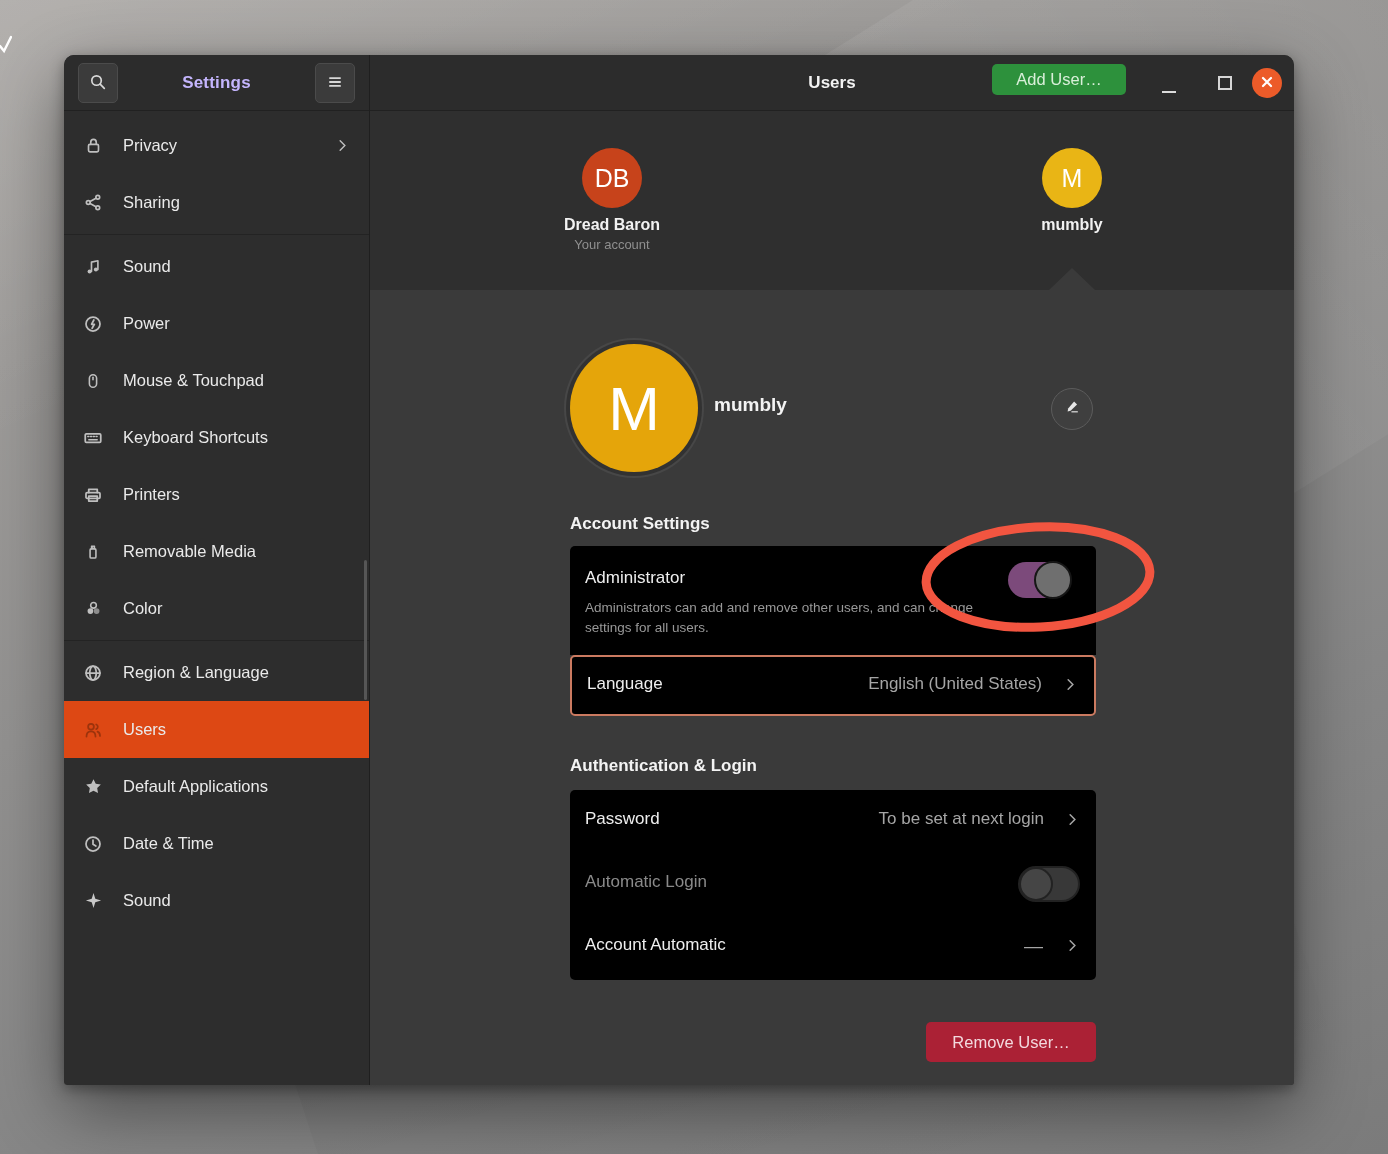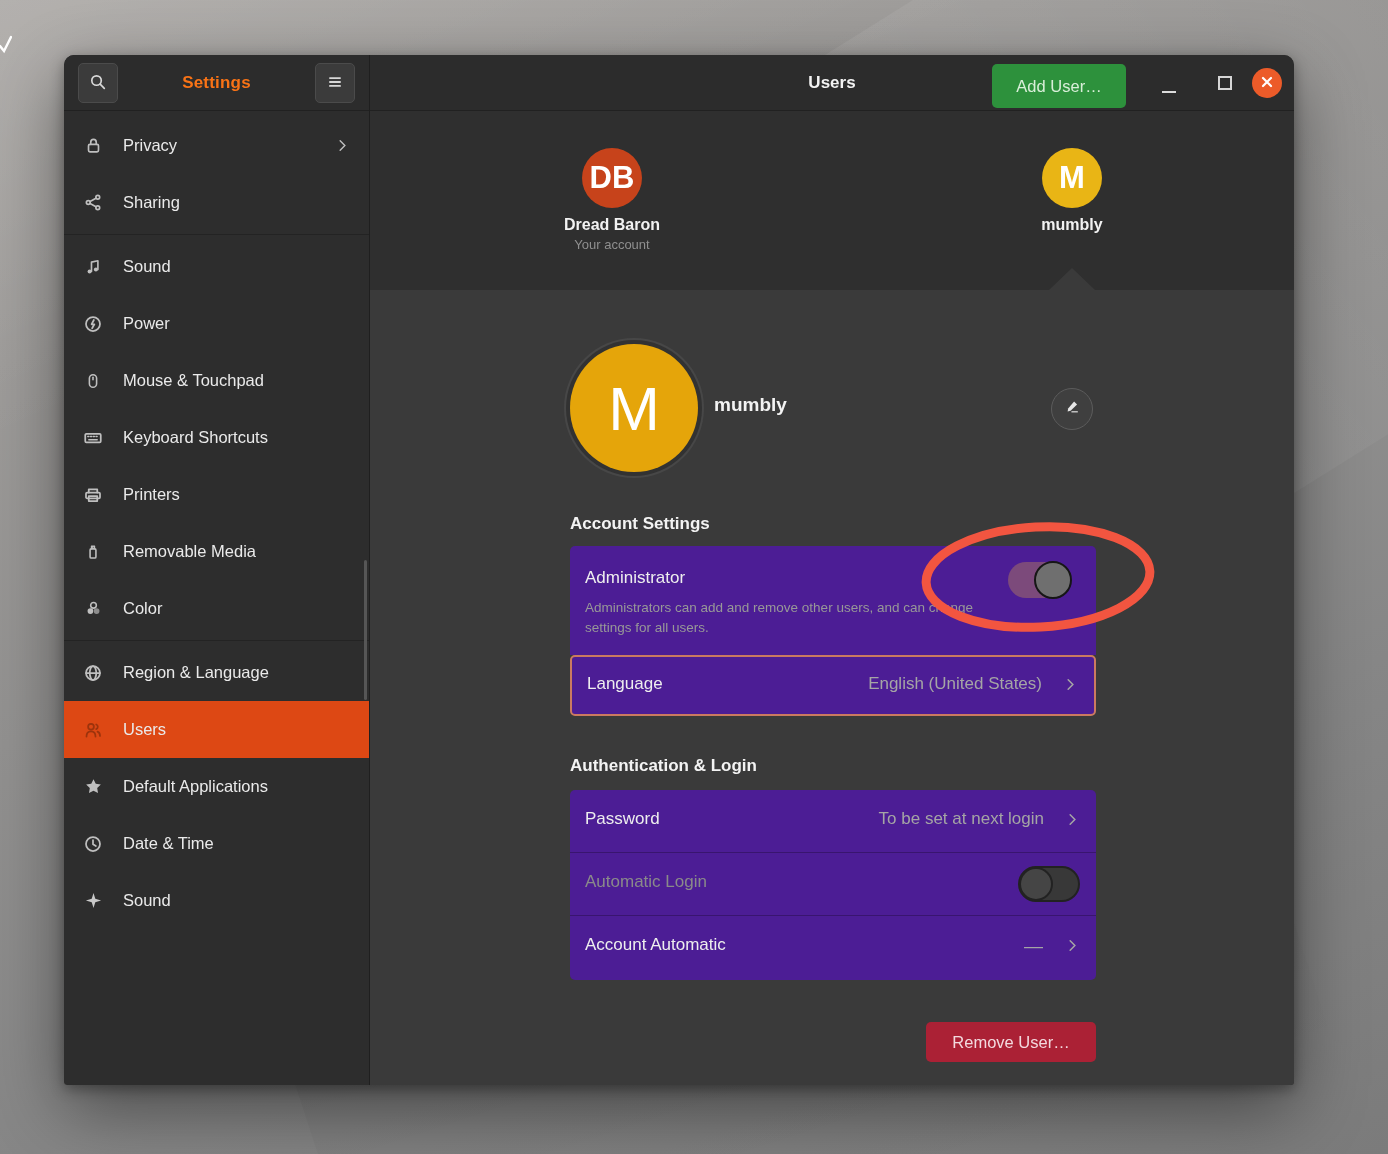--- a/index.html
+++ b/index.html
@@ -25,26 +25,26 @@
 
   
   .sidebar-header{height:56px;background:#2c2c2c;border-bottom:1px solid rgba(0,0,0,.25);
     position:relative;flex:0 0 56px;}
   .hdr-btn{position:absolute;top:8px;width:40px;height:40px;border-radius:5px;
     background:#3b3b3b;border:1px solid #4b4b4b;display:flex;align-items:center;justify-content:center;
     padding:0;cursor:pointer;}
   .hdr-btn.search{left:14px;}
   .hdr-btn.menu{right:14px;}
   .app-title{position:absolute;left:0;right:0;top:0;height:56px;display:flex;align-items:center;
-    justify-content:center;color:#f97316;font-size:17px;font-weight:bold;letter-spacing:.2px;}
+    justify-content:center;color:#c4b5fd;font-size:17px;font-weight:bold;letter-spacing:.2px;}
   .main-header{height:56px;background:#2c2c2c;border-bottom:1px solid rgba(0,0,0,.25);
     position:relative;flex:0 0 56px;}
   .main-title{position:absolute;left:0;right:0;top:0;height:56px;display:flex;align-items:center;
     justify-content:center;color:#f3f3f3;font-size:17px;font-weight:bold;}
-  .add-user{position:absolute;left:622px;top:9px;width:134px;height:44px;border:none;border-radius:5px;
+  .add-user{position:absolute;left:622px;top:9px;width:134px;height:31px;border:none;border-radius:5px;
     background:var(--add-user-green);color:#d9efd9;font-size:16.5px;font-weight:500;cursor:pointer;}
   .ctl-min{position:absolute;right:113px;top:18px;width:24px;height:24px;background:none;border:none;
     color:#e4e4e4;cursor:pointer;padding:0;}
   .ctl-min::after{content:"";display:block;width:14px;height:2px;background:#dcdcdc;margin:14px auto 0;}
   .ctl-max{position:absolute;right:62px;top:21px;width:14px;height:14px;background:none;
     border:2px solid #d6d6d6;cursor:pointer;padding:0;}
   .ctl-close{position:absolute;right:12px;top:13px;width:30px;height:30px;border-radius:50%;
     background:var(--close);border:none;cursor:pointer;display:flex;align-items:center;justify-content:center;padding:0;}
 
   
@@ -56,40 +56,40 @@
   .side-item .side-chevron{display:none;width:16px;}
   .side-item.selected{background:var(--accent);}
   .side-item.selected .icon svg{stroke:#9c330c;}
   .side-divider{height:1px;background:#232323;margin:3px 0;}
   .side-scrollbar{position:absolute;right:2px;top:505px;width:3px;height:140px;border-radius:2px;background:#565656;}
 
   
   .carousel{height:179px;flex:0 0 179px;background:#2f2f2f;position:relative;}
   .user-card{position:absolute;top:0;width:160px;text-align:center;cursor:pointer;}
   .user-card .mini-avatar{width:60px;height:60px;border-radius:50%;margin:37px auto 0;
-    display:flex;align-items:center;justify-content:center;color:#fff;font-size:31px;font-weight:700;}
+    display:flex;align-items:center;justify-content:center;color:#fff;font-size:25px;font-weight:400;}
   .user-card .uc-name{margin-top:8px;color:#f2f2f2;font-size:16px;font-weight:bold;}
   .user-card .uc-sub{margin-top:3px;color:#8f8f8f;font-size:13px;}
   .notch{position:absolute;left:679px;top:157px;width:0;height:0;
     border-left:23px solid transparent;border-right:23px solid transparent;border-bottom:22px solid #3a3a3a;}
 
   
   .content{flex:1;position:relative;background:#3a3a3a;}
   .big-avatar{position:absolute;left:200px;top:54px;width:128px;height:128px;border-radius:50%;
     background:var(--avatar-mumbly-large);display:flex;align-items:center;justify-content:center;
     color:#fff;font-size:62px;font-weight:500;box-shadow:0 0 0 4px #323232,0 0 0 6px #474747;}
   .profile-name{position:absolute;left:344px;top:104px;color:#f3f3f3;font-size:19px;font-weight:bold;}
   .edit-btn{position:absolute;left:681px;top:98px;width:42px;height:42px;border-radius:50%;
     background:#3f3f3f;border:1px solid #5c5c5c;color:#e8e8e8;font-size:17px;cursor:pointer;
     display:flex;align-items:center;justify-content:center;}
   .section-heading{position:absolute;left:200px;color:#f3f3f3;font-size:17px;font-weight:bold;}
   .h-account{top:224px;}
   .h-auth{top:466px;}
 
-  .card{position:absolute;left:200px;width:526px;background:#4c1d95;border-radius:5px;}
+  .card{position:absolute;left:200px;width:526px;background:#000000;border-radius:5px;}
   .admin-card{top:256px;height:109px;border-radius:5px 5px 0 0;}
   .row-label{color:#eeeeee;font-size:17px;}
   .row-sub{color:#989898;font-size:13.5px;line-height:20px;max-width:400px;}
   .admin-card .row-label{position:absolute;left:15px;top:22px;}
   .admin-card .row-sub{position:absolute;left:15px;top:52px;}
 
   .toggle-on{position:absolute;left:438px;top:16px;width:60px;height:36px;border-radius:18px;
     background:var(--toggle-on-purple);cursor:pointer;}
   .toggle-on .knob{position:absolute;right:-4px;top:-1px;width:38px;height:38px;border-radius:50%;
     background:#6f6f6f;border:2px solid #161616;}

